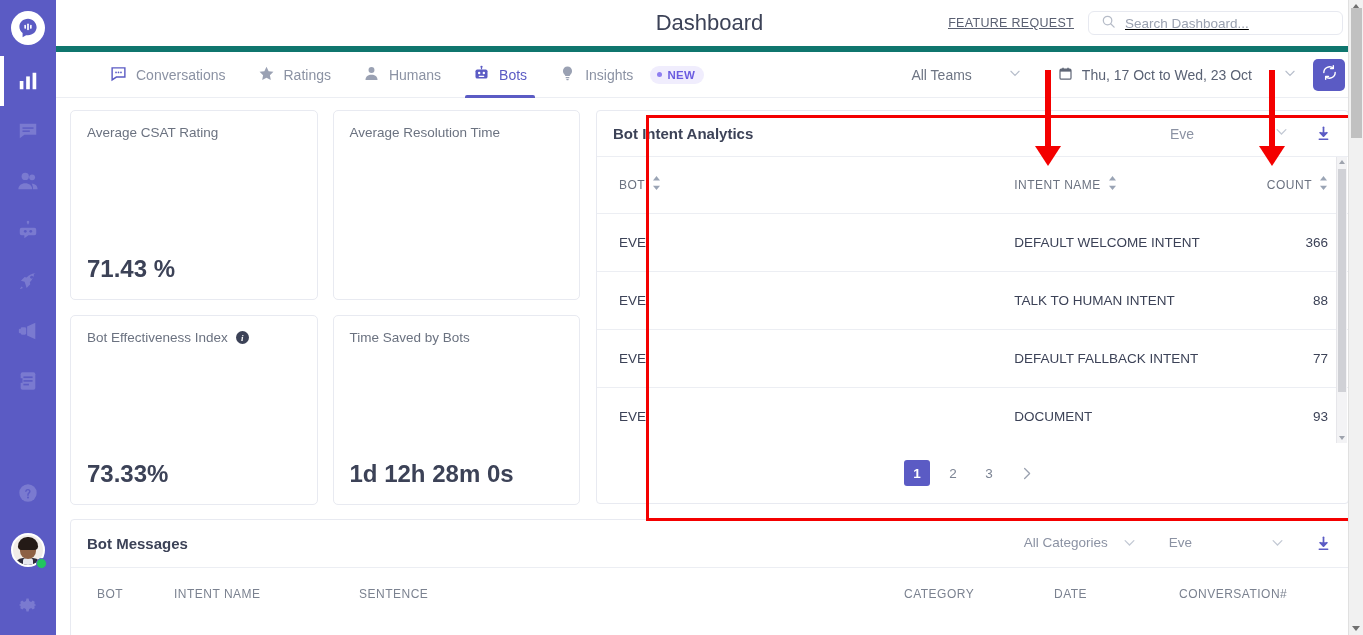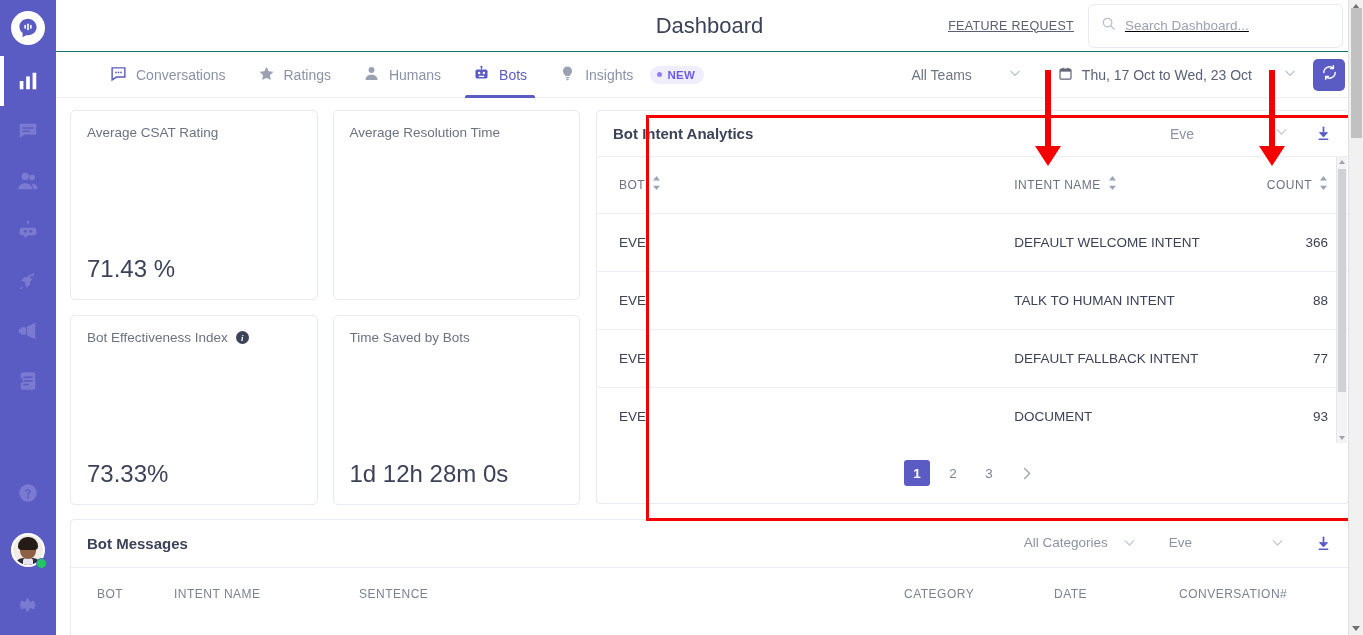--- a/index.html
+++ b/index.html
@@ -57,39 +57,39 @@
   .status-dot {
     position: absolute; width: 11px; height: 11px; border-radius: 50%;
     background: #22c55e; right: 9px; bottom: 10px; border: 1.5px solid #5b5bc4;
   }
   .gear-item { height: 56px; display: flex; align-items: center; justify-content: center; width: 56px; cursor: pointer;}
 
   
   .main { flex: 1; height: 635px; position: relative; background: #fff; overflow: hidden;}
 
   .topbar {
-    height: 52px; border-bottom: 1px solid #0f766e;
+    height: 52px; border-bottom: 6px solid #0f766e;
     display: flex; align-items: center; position: relative;
     padding-right: 20px;
   }
   .page-title {
     position: absolute; left: 0; right: 0; text-align: center;
     font-size: 22px; color: #3c4257; font-weight: 400;
     pointer-events: none;
   }
   .topbar-right {
     margin-left: auto; display: flex; align-items: center; gap: 14px;
     position: relative; z-index: 2; text-decoration: underline;
   }
   .feature-request {
     font-size: 12.5px; color: #5a6072; letter-spacing: .3px;
     text-decoration: underline; cursor: pointer; white-space: nowrap;
   }
   .searchbox {
-    width: 255px; height: 44px; border: 1px solid #e7e9f0; border-radius: 6px;
+    width: 255px; height: 24px; border: 1px solid #e7e9f0; border-radius: 6px;
     display: flex; align-items: center; gap: 9px; padding: 0 12px;
     background: #fff;
   }
   .searchbox .ph { font-size: 13.5px; color: #9aa1b0; }
 
   .tabbar {
     height: 46px; border-bottom: 1px solid #eceef3;
     display: flex; align-items: center; padding-left: 38px;
     position: relative; padding-right: 18px;
   }
@@ -136,21 +136,21 @@
     background: #fff; padding: 14px 16px 16px 16px;
     display: flex; flex-direction: column; justify-content: space-between;
   }
   .kpi-title { font-size: 13.5px; color: #6b7280; display: flex; align-items: center; gap: 8px;}
   .info-i {
     width: 13px; height: 13px; border-radius: 50%; background: #3c4257;
     color: #fff; font-size: 9px; font-style: italic; font-weight: 700;
     display: inline-flex; align-items: center; justify-content: center;
     font-family: "Liberation Serif", serif;
   }
-  .kpi-value { font-size: 24px; font-weight: 400; color: #3c4257; }
+  .kpi-value { font-size: 24px; font-weight: 700; color: #3c4257; }
 
   .panel {
     flex: 1; margin-left: 16px; border: 1px solid #e8eaf1; border-radius: 4px;
     background: #fff; height: 394px; display: flex; flex-direction: column;
     position: relative; overflow: hidden;
   }
   .panel-head {
     height: 46px; display: flex; align-items: center; padding: 0 16px;
     border-bottom: 1px solid #eceef3; flex: 0 0 46px;
   }

